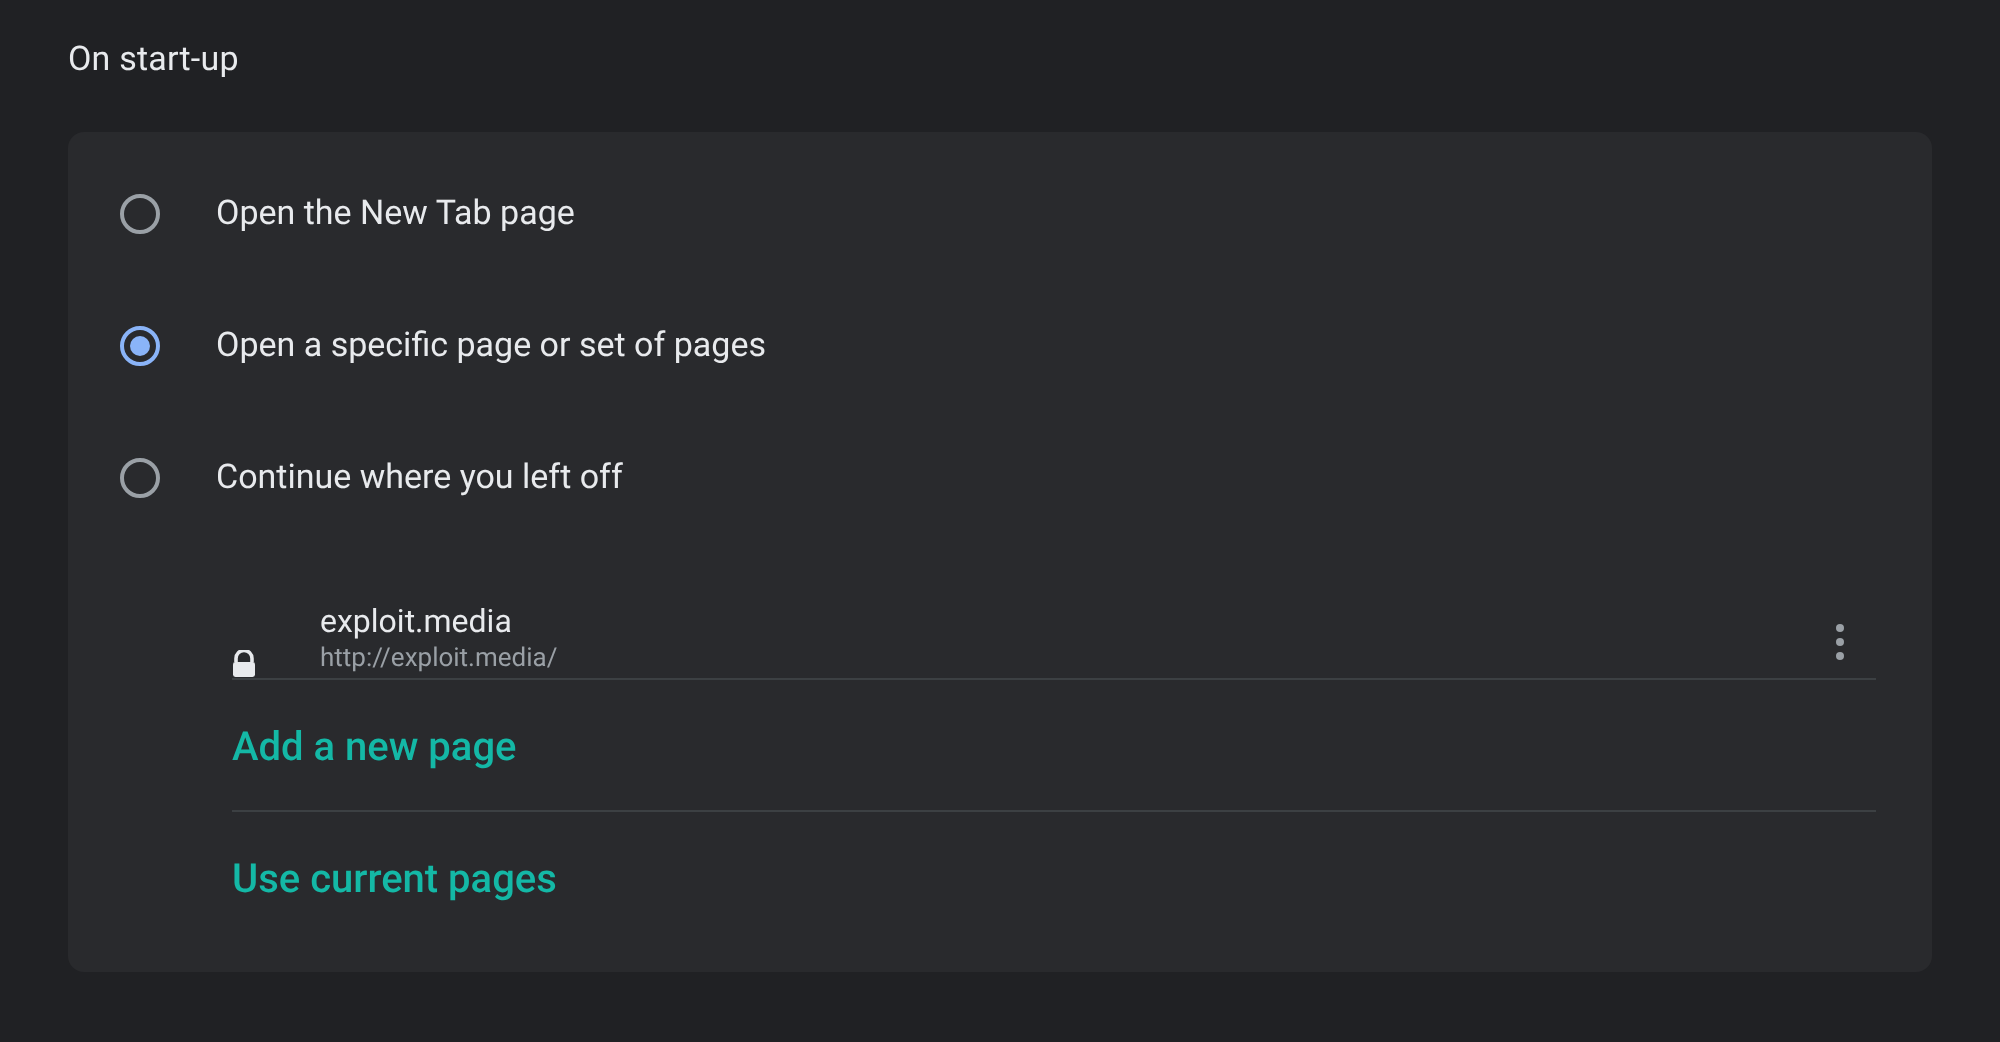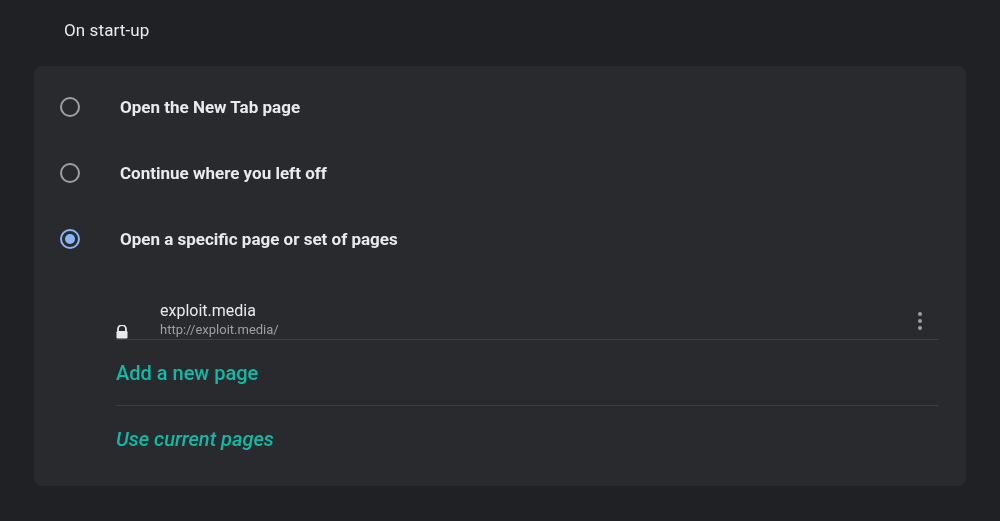--- a/index.html
+++ b/index.html
@@ -13,21 +13,20 @@
   }
   .page {
     padding: 20px 34px 20px 34px;
   }
   .section-title {
     font-size: 17px;
     font-weight: 400;
     color: #e8eaed;
     margin-bottom: 26px;
     letter-spacing: 0.1px;
-    margin-left: 30px;
   }
   .card {
     background: #292a2d;
     border-radius: 8px;
     padding: 8px 0 14px 0;
   }
   .radio-row {
     display: flex;
     align-items: center;
     height: 66px;
@@ -60,22 +59,22 @@
   }
   .radio-checked-inner {
     width: 10px;
     height: 10px;
     background: #8ab4f8;
     border-radius: 50%;
   }
   .radio-label {
     font-size: 17px;
     color: #e8eaed;
-    margin-left: 40px;
-    font-weight: 700;
+    margin-left: 28px;
+    font-weight: 400;
   }
   .pages-block {
     padding-left: 82px;
     padding-right: 28px;
   }
   .page-entry {
     display: flex;
     align-items: flex-end;
     height: 68px;
     border-bottom: 1px solid #3c4043;
@@ -111,21 +110,20 @@
   }
   .action-row {
     height: 66px;
     display: flex;
     align-items: center;
     border-bottom: 1px solid #3c4043;
     cursor: pointer;
   }
   .action-row:last-child {
     border-bottom: none;
-    font-style: italic;
   }
   .action-link {
     color: #14b8a6;
     font-size: 20px;
     font-weight: 500;
   }
 </style>
 </head>
 <body>
 
@@ -136,32 +134,32 @@
 
     <div class="radio-row">
       <span class="radio-button">
         <span class="radio-unchecked"></span>
       </span>
       <span class="radio-label">Open the New Tab page</span>
     </div>
 
     <div class="radio-row">
       <span class="radio-button">
-        <span class="radio-unchecked"></span>
-      </span>
-      <span class="radio-label">Continue where you left off</span>
-    </div>
-
-    <div class="radio-row">
-      <span class="radio-button">
         <span class="radio-checked-outer">
             <span class="radio-checked-inner"></span>
           </span>
       </span>
       <span class="radio-label">Open a specific page or set of pages</span>
+    </div>
+
+    <div class="radio-row">
+      <span class="radio-button">
+        <span class="radio-unchecked"></span>
+      </span>
+      <span class="radio-label">Continue where you left off</span>
     </div>
 
     <div class="pages-block">
 
       <div class="page-entry">
         <div class="favicon-wrap">
           <svg width="12" height="14" viewBox="0 0 12 14">
             <path d="M2 6 V4.2 a4 4 0 0 1 8 0 V6" fill="none" stroke="#e8eaed" stroke-width="1.8"></path>
             <rect x="0.5" y="6" width="11" height="7.5" rx="1.2" fill="#e8eaed"></rect>
           </svg>

